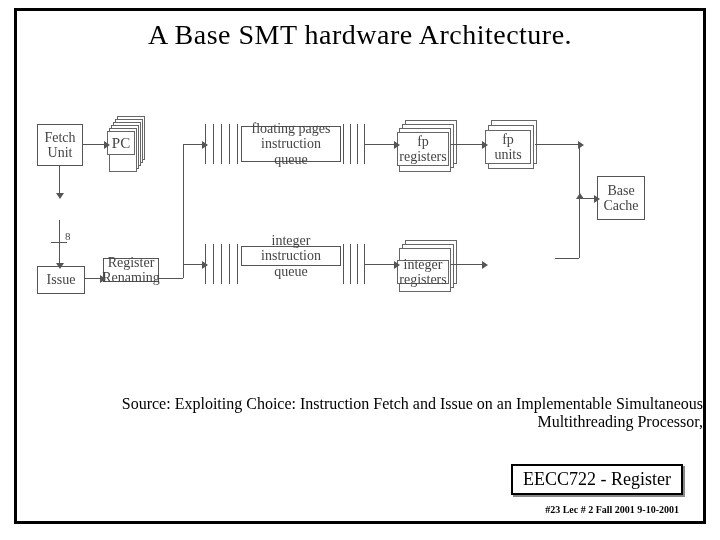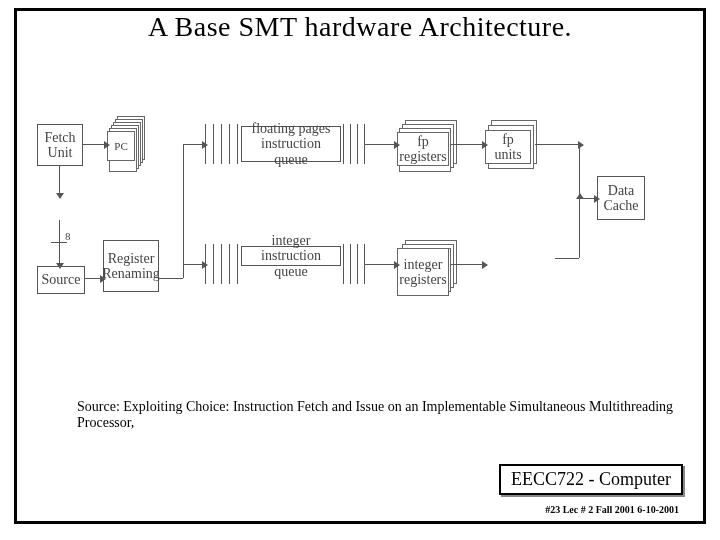--- a/index.html
+++ b/index.html
@@ -1,57 +1,57 @@
 <!DOCTYPE html>
 <html><head>
 <meta charset="utf-8">
 <style>
   * { box-sizing: border-box; margin: 0; padding: 0; }
   body { width: 720px; height: 540px; background: #fff; font-family: "Times New Roman", serif; position: relative; }
   .slide { position: absolute; top: 8px; left: 14px; width: 692px; height: 516px; border: 3px solid #000; background: #fff; }
-  .title { font-size: 28px; font-weight: 400; text-align: center; margin-top: 0; letter-spacing: 0.5px; }
+  .title { font-size: 28px; font-weight: 400; text-align: center; margin-top: 8px; letter-spacing: 0.5px; }
   .diagram { position: absolute; top: 105px; left: 20px; width: 650px; height: 250px; }
   .box { position: absolute; border: 1px solid #555; background: #fff; font-size: 14px; color: #444; display: flex; align-items: center; justify-content: center; text-align: center; padding: 2px 4px; line-height: 1.1; }
   .stack { position: absolute; }
   .stack .s { position: absolute; border: 1px solid #666; background: #fff; width: 100%; height: 100%; }
   .line { position: absolute; background: #555; }
   .hline { height: 1px; }
   .vline { width: 1px; }
   .arrowr::after { content: ""; position: absolute; right: -5px; top: -3px; border-left: 6px solid #555; border-top: 4px solid transparent; border-bottom: 4px solid transparent; }
   .arrowd::after { content: ""; position: absolute; bottom: -5px; left: -3px; border-top: 6px solid #555; border-left: 4px solid transparent; border-right: 4px solid transparent; }
   .arrowu::after { content: ""; position: absolute; top: -5px; left: -3px; border-bottom: 6px solid #555; border-left: 4px solid transparent; border-right: 4px solid transparent; }
   .tick { position: absolute; font-size: 11px; color: #444; }
-  .source { position: absolute; left: 60px; font-size: 14px; color: #000; }
+  .source { position: absolute; left: 60px; font-size: 16px; color: #000; text-align: right; }
   .footer-box { position: absolute; right: 20px; bottom: 26px; border: 2px solid #000; padding: 3px 10px; font-size: 18px; background: #fff; box-shadow: 2px 2px 0 #888; }
   .footer-small { position: absolute; right: 24px; bottom: 6px; font-size: 10px; font-weight: bold; }
 </style>
 </head>
 <body>
 
 <div class="slide">
   <h1 class="title">A Base SMT hardware Architecture.</h1>
 
   <div class="diagram">
 
     <div class="box" style="left:0;top:8px;width:46px;height:42px">Fetch
 Unit</div>
 
     <div class="stack" style="left:70px;top:0;width:28px;height:44px">
       <div class="s" style="left:10px;top:0"></div>
       <div class="s" style="left:8px;top:3px"></div>
       <div class="s" style="left:6px;top:6px"></div>
       <div class="s" style="left:4px;top:9px"></div>
       <div class="s" style="left:2px;top:12px"></div>
-      <div class="s box" style="left:0;top:15px;width:28px;height:30px;font-size:11px">PC</div>
+      <div class="s box" style="left:0;top:15px;width:28px;height:24px;font-size:15px">PC</div>
     </div>
 
 
-    <div class="box" style="left:0;top:150px;width:48px;height:28px">Source</div>
+    <div class="box" style="left:0;top:150px;width:48px;height:28px">Issue</div>
 
-    <div class="box" style="left:66px;top:124px;width:56px;height:52px">Register
+    <div class="box" style="left:66px;top:142px;width:56px;height:24px">Register
 Renaming</div>
     <div class="tick" style="left:28px;top:114px">8</div>
 
     <div class="stack" style="left:168px;top:8px;width:34px;height:40px">
       <div class="line vline" style="left:0;top:0;height:40px"></div>
       <div class="line vline" style="left:8px;top:0;height:40px"></div>
       <div class="line vline" style="left:16px;top:0;height:40px"></div>
       <div class="line vline" style="left:24px;top:0;height:40px"></div>
       <div class="line vline" style="left:32px;top:0;height:40px"></div>
     </div>
@@ -92,26 +92,26 @@
       <div class="s" style="left:5px;top:4px"></div>
       <div class="s" style="left:2px;top:8px"></div>
       <div class="s box" style="left:0;top:12px;width:52px;height:34px">fp
 registers</div>
     </div>
 
     <div class="stack" style="left:360px;top:124px;width:52px;height:44px">
       <div class="s" style="left:8px;top:0"></div>
       <div class="s" style="left:5px;top:4px"></div>
       <div class="s" style="left:2px;top:8px"></div>
-      <div class="s box" style="left:0;top:8px;width:52px;height:48px">integer
+      <div class="s box" style="left:0;top:20px;width:52px;height:24px">integer
 registers</div>
     </div>
 
 
-    <div class="box" style="left:560px;top:60px;width:48px;height:44px">Data
+    <div class="box" style="left:560px;top:60px;width:48px;height:44px">Base
 Cache</div>
 
     <div class="line hline arrowr" style="left:46px;top:28px;width:22px"></div>
     <div class="line vline arrowd" style="left:22px;top:50px;height:28px"></div>
     <div class="line vline arrowd" style="left:22px;top:104px;height:44px"></div>
     <div class="line hline" style="left:14px;top:126px;width:16px"></div>
     <div class="line hline arrowr" style="left:48px;top:162px;width:16px"></div>
     <div class="line hline" style="left:122px;top:162px;width:24px"></div>
     <div class="line vline" style="left:146px;top:28px;height:134px"></div>
     <div class="line hline arrowr" style="left:146px;top:28px;width:20px"></div>
@@ -122,15 +122,15 @@
     <div class="line hline arrowr" style="left:414px;top:148px;width:32px"></div>
     <div class="line hline arrowr" style="left:498px;top:28px;width:44px"></div>
     <div class="line vline" style="left:542px;top:28px;height:54px"></div>
     <div class="line hline arrowr" style="left:542px;top:82px;width:16px"></div>
     <div class="line vline arrowu" style="left:542px;top:82px;height:60px"></div>
     <div class="line hline" style="left:518px;top:142px;width:24px"></div>
   </div>
 
   <div class="source" style="bottom:90px">Source: Exploiting Choice: Instruction Fetch and Issue on an Implementable Simultaneous Multithreading Processor,</div>
 
-  <div class="footer-box">EECC722 - Computer</div>
-  <div class="footer-small">#23   Lec # 2   Fall 2001 6-10-2001</div>
+  <div class="footer-box">EECC722 - Register</div>
+  <div class="footer-small">#23   Lec # 2   Fall 2001 9-10-2001</div>
 </div>
 
 </body></html>

